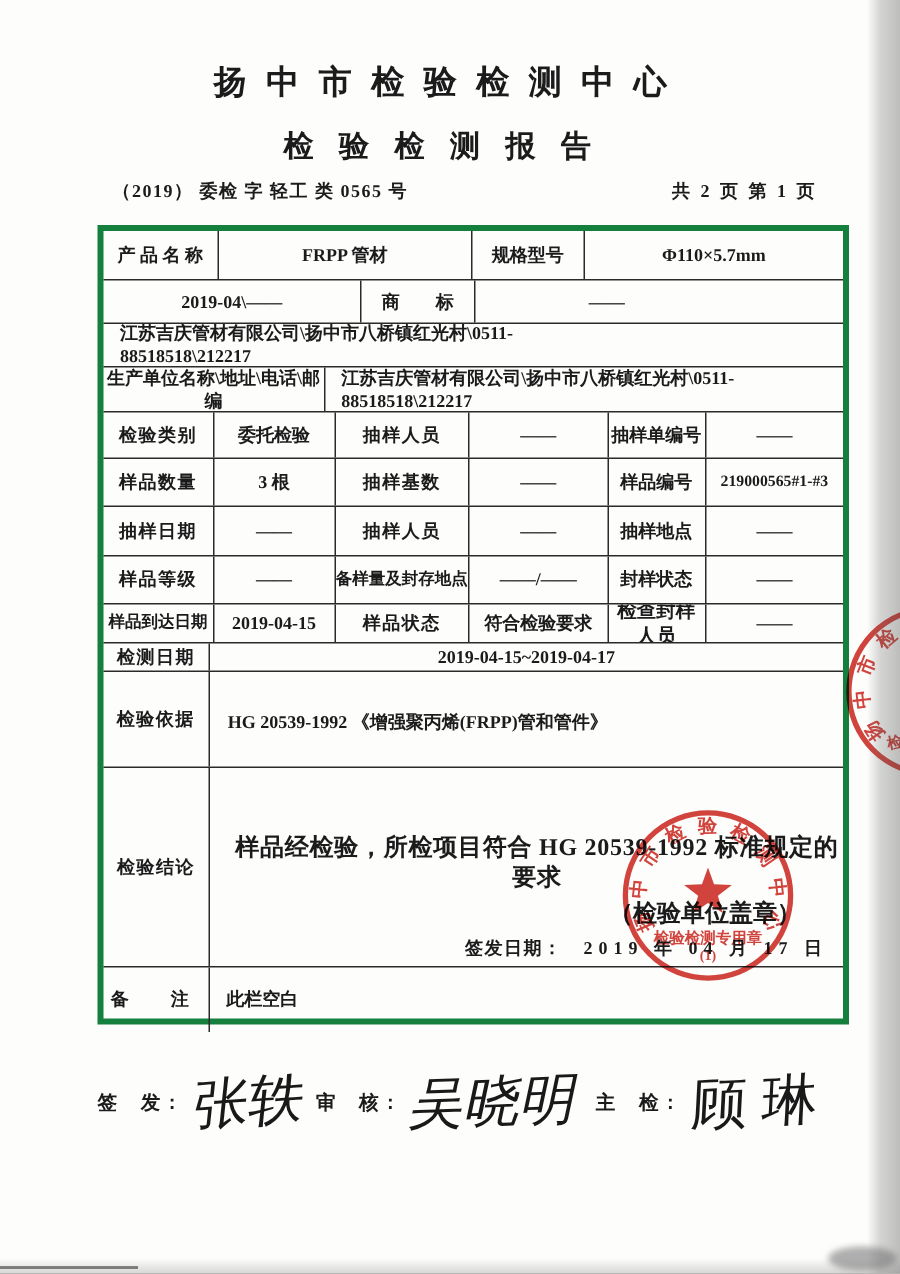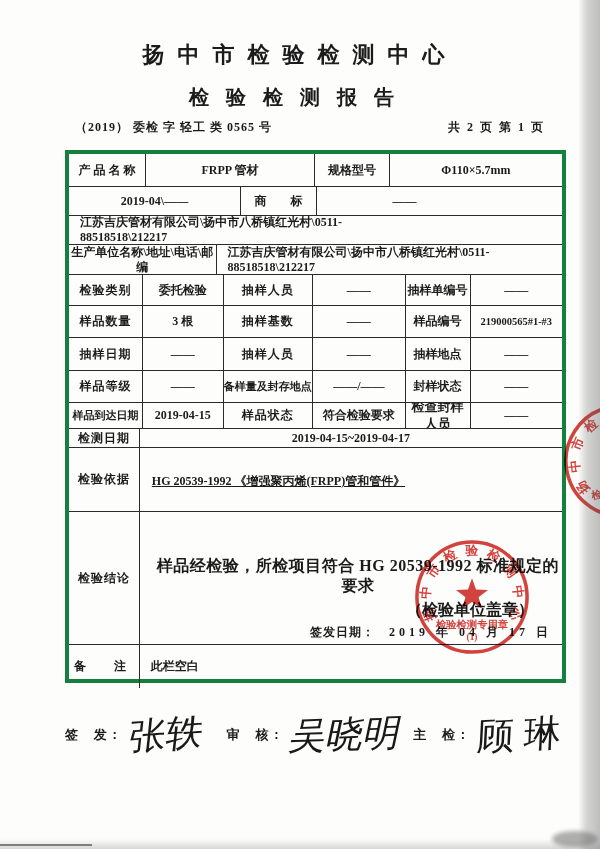--- a/index.html
+++ b/index.html
@@ -20,21 +20,21 @@
   .tbl{position:absolute;left:65px;top:150px;width:501px;height:533px;
        border:4px solid #15803d;box-sizing:border-box;font-weight:bold;}
   .row{display:flex;width:100%;box-sizing:border-box;border-bottom:1px solid #2a2a2a;}
   .row:last-child{border-bottom:none;}
   .c{box-sizing:border-box;border-right:1px solid #2a2a2a;
      display:flex;align-items:center;justify-content:center;
      font-size:12px;text-align:center;overflow:hidden;line-height:1.25;}
   .c:last-child{border-right:none;}
   .left{justify-content:flex-start;text-align:left;padding-left:11px;padding-right:4px;}
   .topleft{align-items:flex-start;justify-content:flex-start;text-align:left;
-           padding:26px 7px 0 12px;text-decoration:underline;}
+           padding:26px 7px 0 12px;}
   .ls1{letter-spacing:1px;}
   
   .concl{position:relative;}
   .concl-text{position:absolute;top:44px;left:14px;font-size:16px;letter-spacing:.5px;}
   .seal-note{position:absolute;top:88px;right:28px;font-size:16px;}
   .issue-line{position:absolute;top:113px;right:10px;font-size:12px;letter-spacing:1px;}
   .issue-line .dt{margin-left:14px;letter-spacing:4px;}
   
   .signs{position:absolute;top:700px;left:65px;width:505px;height:70px;
          display:flex;align-items:center;font-weight:bold;}
@@ -160,21 +160,21 @@
     <div class="row" style="height:43px;">
       <div class="c" style="width:72px;letter-spacing:8px;">备　注</div>
       <div class="c left" style="width:429px;align-items:center;">此栏空白</div>
     </div>
 
   </div>
 
   <div class="signs">
     <span class="slabel">签  发:</span>
     <span class="sname">张轶</span>
-    <span class="slabel" style="margin-left:18px;">审  核:</span>
+    <span class="slabel" style="margin-left:2px;">审  核:</span>
     <span class="sname n2">吴晓明</span>
     <span class="slabel" style="margin-left:6px;">主  检:</span>
     <span class="sname n3">顾琳</span>
   </div>
 
   <svg class="stamp stamp-main" viewBox="0 0 120 120">
     <circle cx="60" cy="60" r="56" fill="none" stroke="#cf2f28" stroke-width="3.6"></circle>
     <polygon fill="#cf2f28" points="60,41 64.1,52.3 76.2,52.8 66.7,60.2 70,71.8 60,65 50,71.8 53.3,60.2 43.8,52.8 55.9,52.3"></polygon>
     <path id="arc-main" d="M 24.8 84.7 A 43 43 0 1 1 95.2 84.7" fill="none"></path>
     <text font-size="13" fill="#cf2f28" font-weight="bold" font-family="'Liberation Serif',serif">

